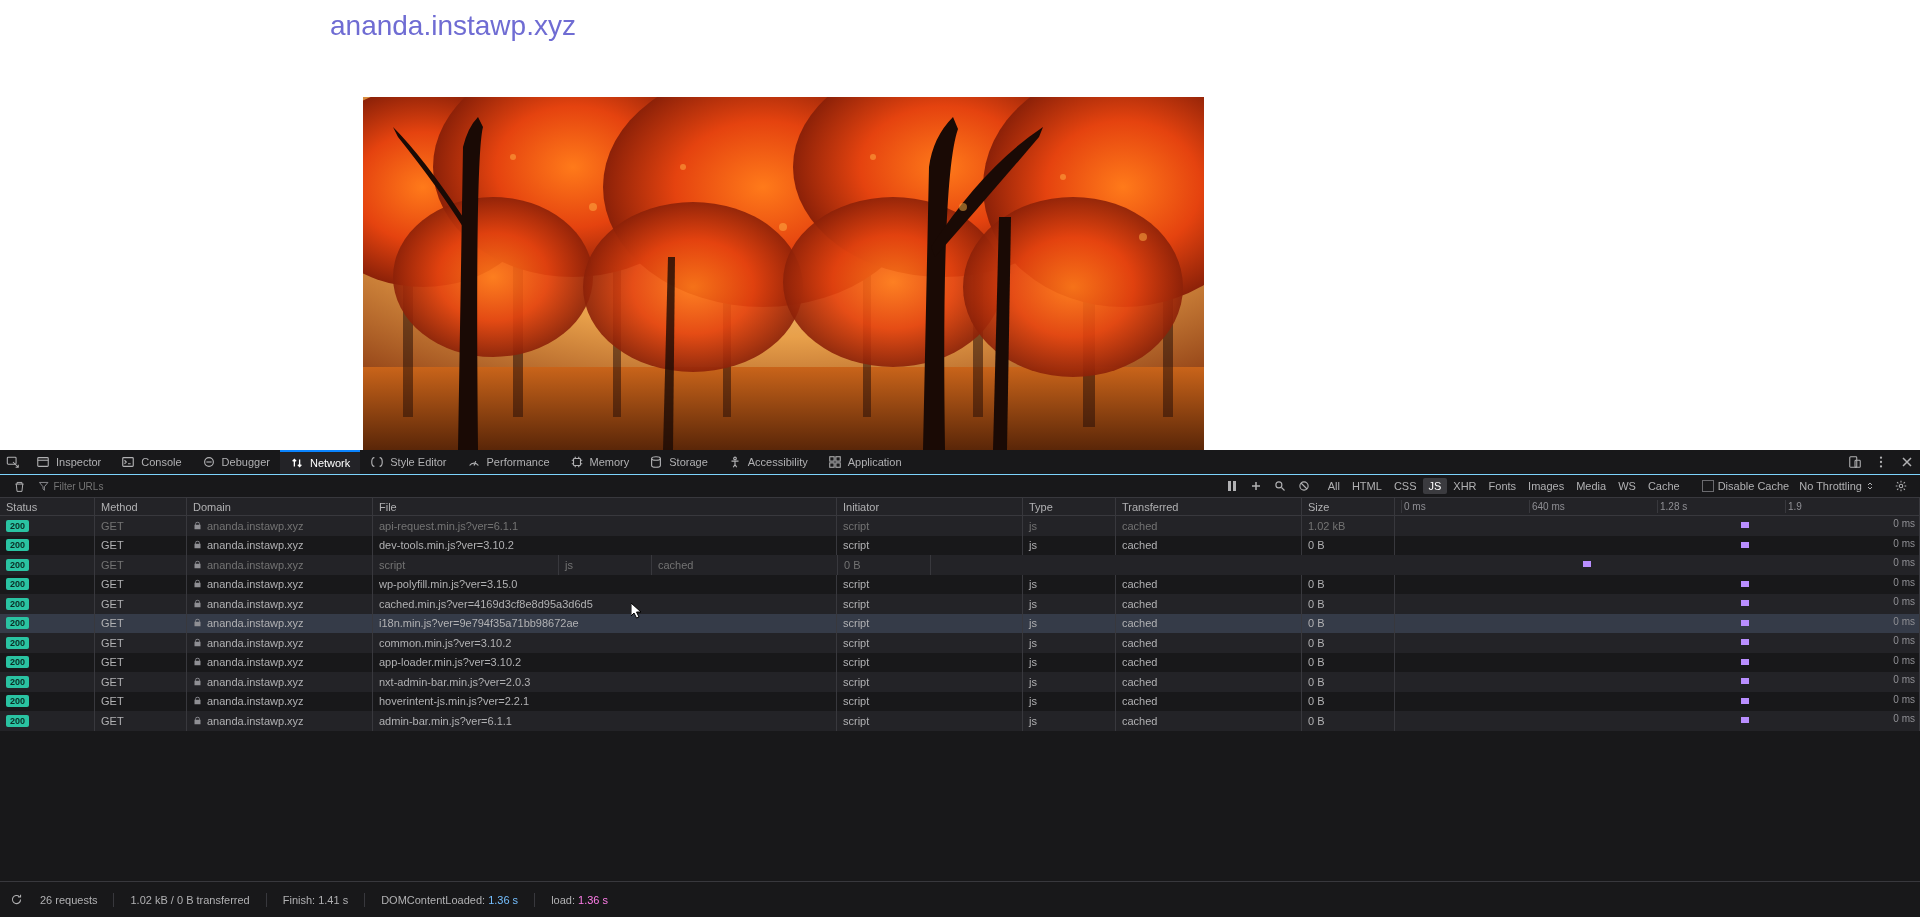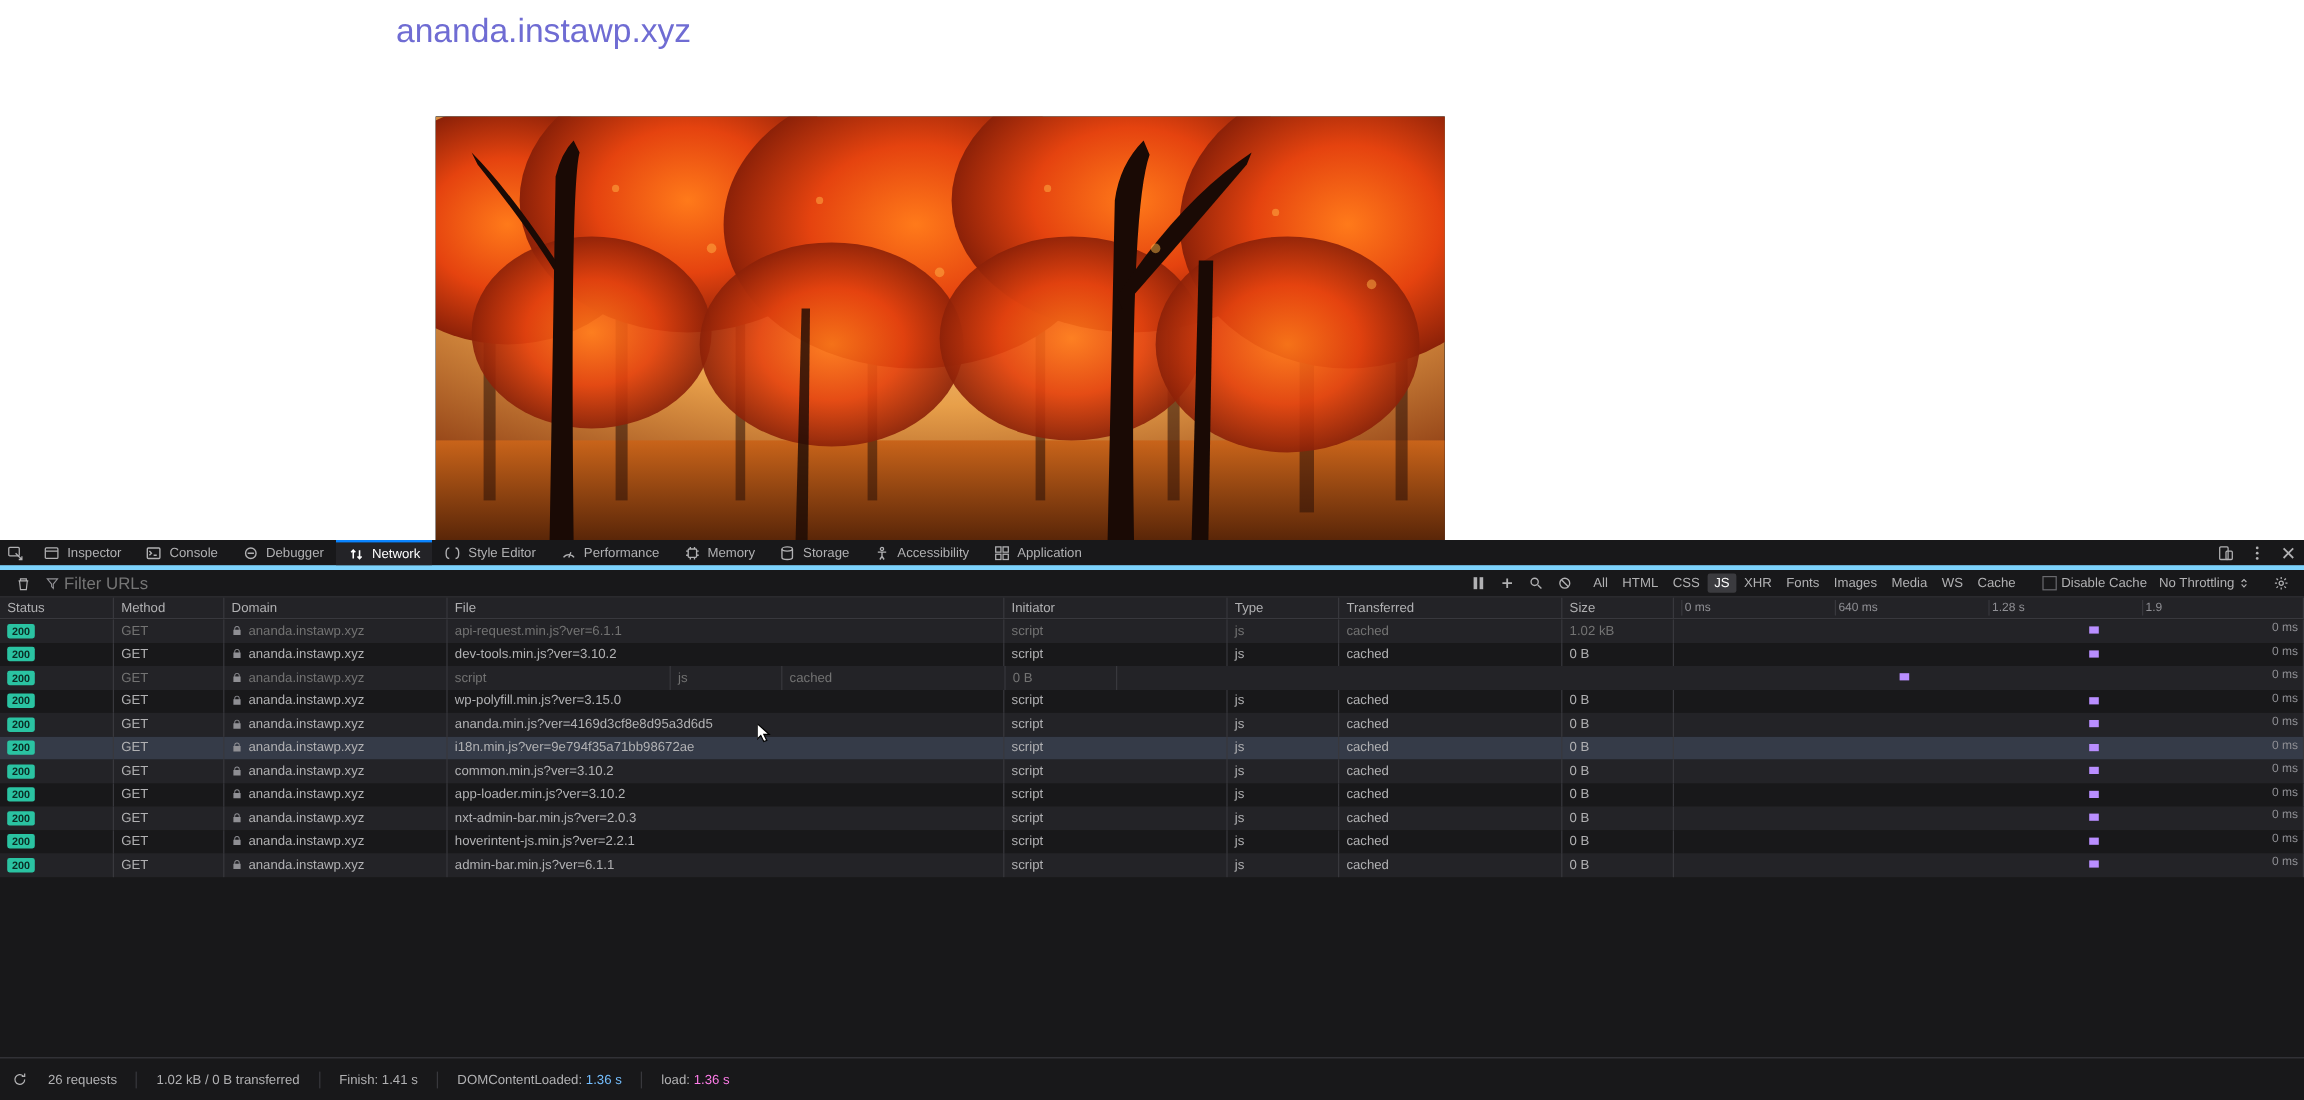--- a/index.html
+++ b/index.html
@@ -7,30 +7,30 @@
 
 
 .page { height: 450px; background: #fff; position: relative; }
 .page-title { position: absolute; left: 330px; top: 10px; font-size: 28px; color: #6f6cd3; font-weight: 500; }
 .page-image { position: absolute; left: 363px; top: 97px; width: 841px; height: 353px; background: #000; overflow: hidden; }
 .page-image svg { width: 100%; height: 100%; display: block; }
 
 
 .devtools { position: absolute; top: 450px; left: 0; right: 0; bottom: 0; background: #18181a; color: #b1b1b3; font-size: 11px; display: flex; flex-direction: column; }
 
-.dt-tabs { height: 25px; display: flex; align-items: center; border-bottom: 4px solid #7dd3fc; }
+.dt-tabs { height: 25px; display: flex; align-items: center; border-bottom: 1px solid #7dd3fc; }
 .dt-tab { display: flex; align-items: center; gap: 6px; padding: 0 10px; height: 100%; cursor: pointer; color: #b1b1b3; }
 .dt-tab.active { color: #fff; border-top: 2px solid #0a84ff; background: #232327; }
 .dt-tab .ico { width: 14px; height: 14px; display: inline-flex; align-items: center; justify-content: center; }
 .dt-tabs-right { margin-left: auto; display: flex; align-items: center; height: 100%; }
 .dt-icobtn { width: 26px; height: 25px; display: flex; align-items: center; justify-content: center; cursor: pointer; }
 
 .dt-toolbar { height: 23px; display: flex; align-items: center; border-bottom: 1px solid #38383d; padding: 0 6px; gap: 6px; }
 .dt-filter { flex: 0 0 300px; display: flex; align-items: center; gap: 4px; }
-.dt-filter input { background: transparent; border: none; color: #b1b1b3; font-size: 14px; width: 100%; outline: none; }
+.dt-filter input { background: transparent; border: none; color: #b1b1b3; font-size: 10px; width: 100%; outline: none; }
 .dt-tool-icons { margin-left: auto; display: flex; align-items: center; gap: 0; }
 .dt-tool-icons .dt-icobtn { width: 24px; }
 .dt-filter-types { display: flex; align-items: center; }
 .ft-btn { padding: 2px 6px; cursor: pointer; color: #b1b1b3; }
 .ft-btn.active { background: #3b3b3f; color: #fff; border-radius: 2px; }
 .dt-right-ctrls { display: flex; align-items: center; gap: 10px; margin-left: 10px; }
 .chk { display: flex; align-items: center; gap: 4px; cursor: pointer; }
 .chk-box { width: 12px; height: 12px; border: 1px solid #6a6a6e; }
 .thr { display: flex; align-items: center; gap: 4px; cursor: pointer; }
 .gear { margin-left: 4px; }
@@ -436,21 +436,21 @@
       <div class="row">
         <div class="col c-status">
           <span class="badge-200">200</span>
         </div>
         <div class="col c-method">GET</div>
         <div class="col c-domain"><span class="lock">
             <svg width="9" height="9" viewBox="0 0 12 12" fill="currentColor">
               <path d="M3 5 L3 4 A3 3 0 0 1 9 4 L9 5 L10 5 L10 11 L2 11 L2 5 Z M4 5 L8 5 L8 4 A2 2 0 0 0 4 4 Z"></path>
             </svg>
           </span>ananda.instawp.xyz</div>
-        <div class="col c-file">ananda.min.js?ver=4169d3cf8e8d95a3d6d5</div>
+        <div class="col c-file">cached.min.js?ver=4169d3cf8e8d95a3d6d5</div>
         <div class="col c-initiator">script</div>
         <div class="col c-type">js</div>
         <div class="col c-transferred">cached</div>
         <div class="col c-size">0 B</div>
         <div class="col c-wf wf-cell">
           <span class="wf-bar"></span>
           <span class="wf-lbl">0 ms</span>
         </div>
       </div>
       <div class="row hover">

